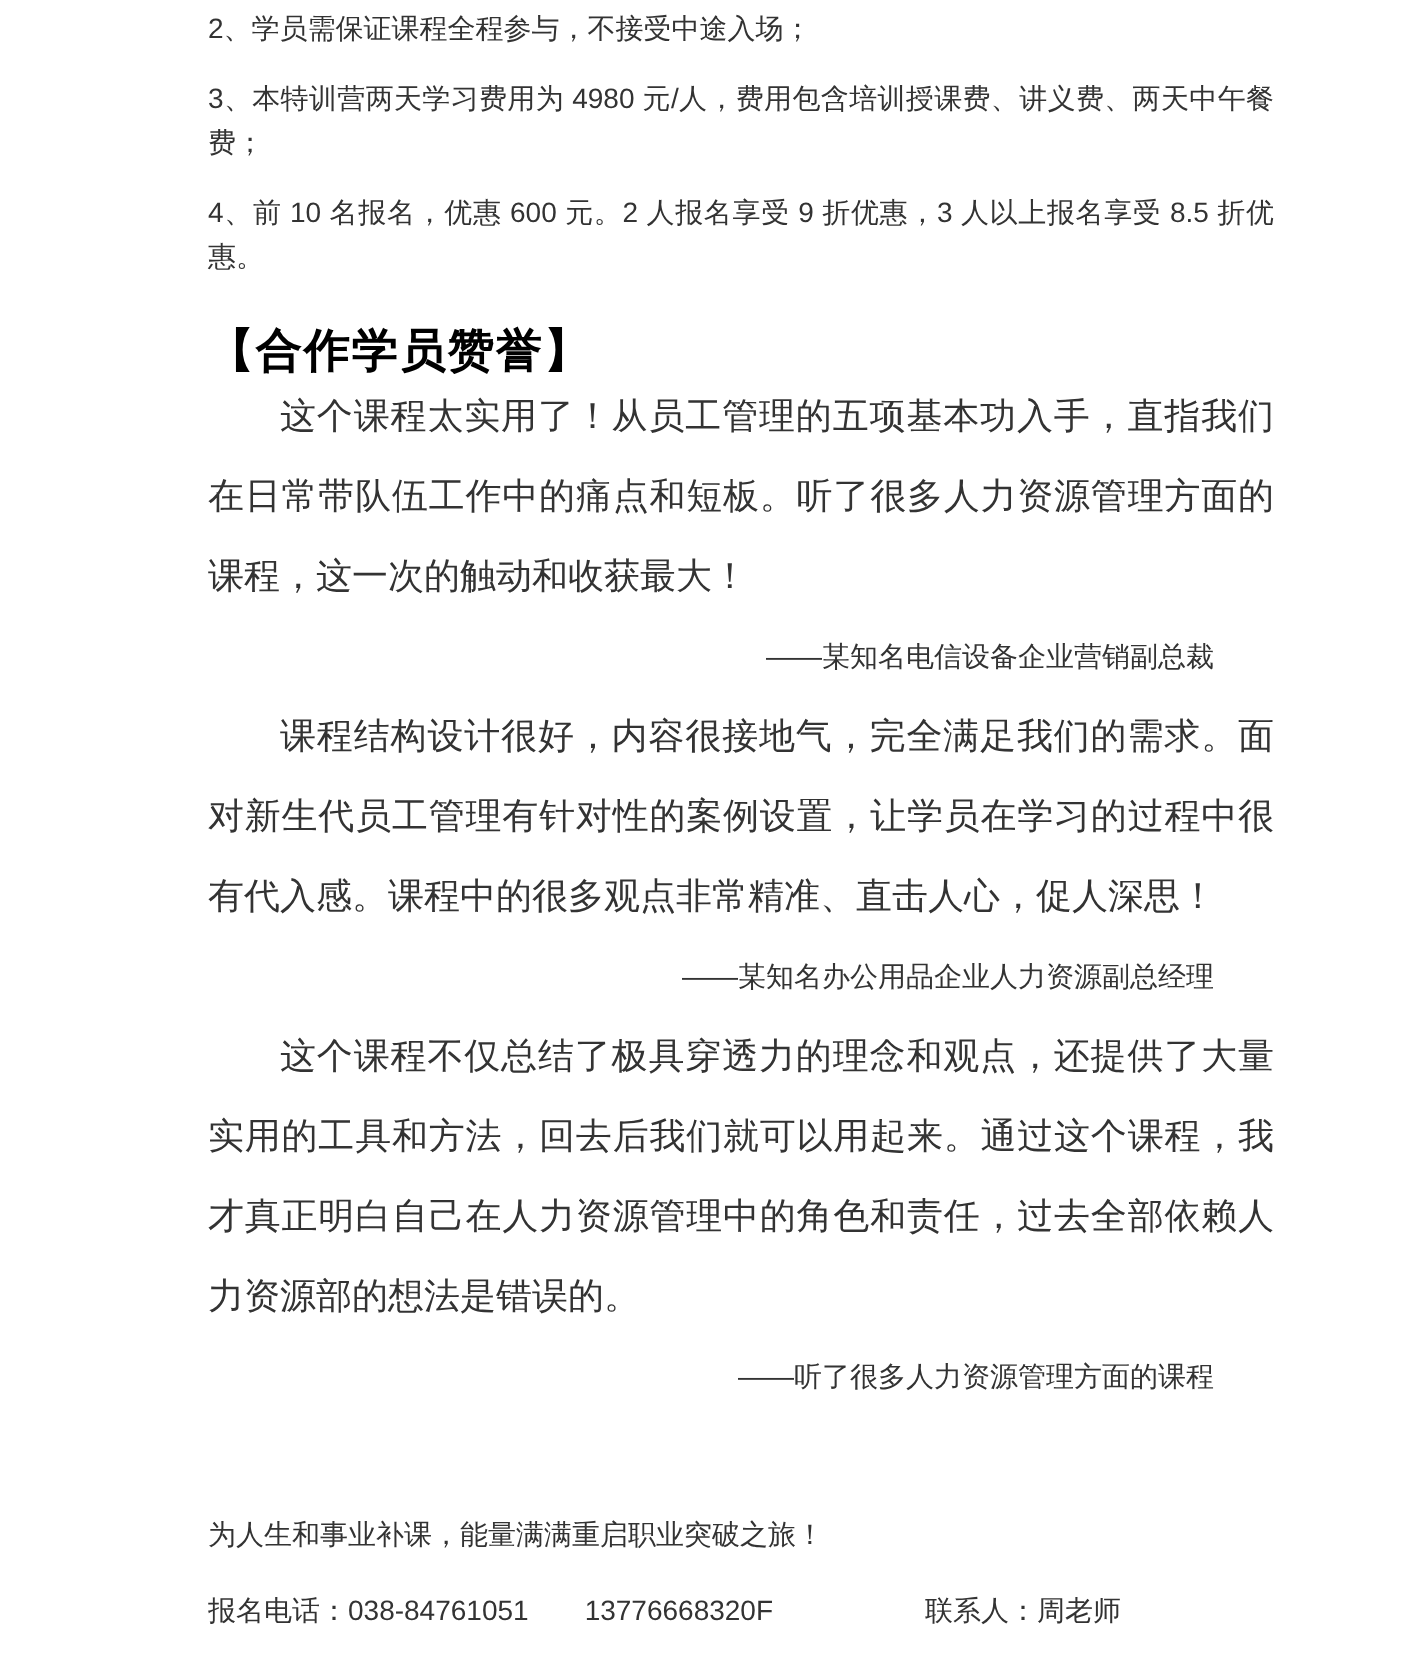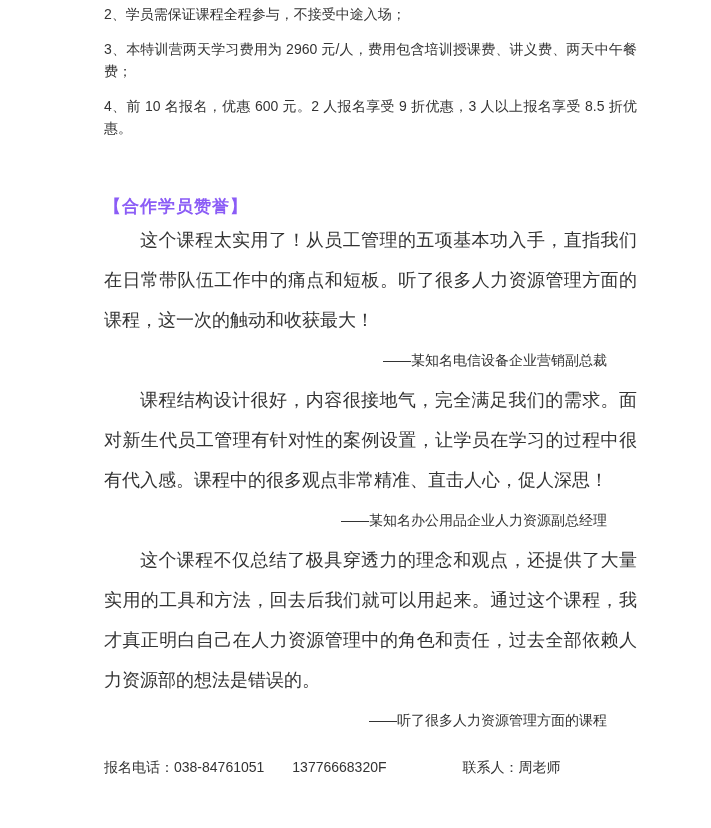--- a/index.html
+++ b/index.html
@@ -21,24 +21,24 @@
     padding: 3px 74px 0 104px;
     color: #333333;
   }
   .notice {
     font-size: 14px;
     line-height: 22px;
     margin: 0 0 13px 0;
     text-align: justify;
   }
   .section-heading {
-    font-size: 17px;
+    font-size: 23px;
     line-height: 26px;
-    margin: 55px 0 0 0;
-    color: #8b5cf6;
+    margin: 23px 0 0 0;
+    color: #000000;
     font-weight: bold;
     letter-spacing: 1px;
   }
   .quote {
     font-size: 18px;
     line-height: 40px;
     margin: 0;
     text-indent: 2em;
     text-align: justify;
   }
@@ -63,31 +63,32 @@
   .phone-2 { margin-left: 28px; }
   .contact-person { margin-left: 76px; }
 </style>
 </head>
 <body>
 
 <div class="page">
   <div class="content">
 
     <p class="notice">2、学员需保证课程全程参与，不接受中途入场；</p>
-    <p class="notice">3、本特训营两天学习费用为 2960 元/人，费用包含培训授课费、讲义费、两天中午餐费；</p>
+    <p class="notice">3、本特训营两天学习费用为 4980 元/人，费用包含培训授课费、讲义费、两天中午餐费；</p>
     <p class="notice">4、前 10 名报名，优惠 600 元。2 人报名享受 9 折优惠，3 人以上报名享受 8.5 折优惠。</p>
 
     <h2 class="section-heading">【合作学员赞誉】</h2>
 
     <p class="quote">这个课程太实用了！从员工管理的五项基本功入手，直指我们在日常带队伍工作中的痛点和短板。听了很多人力资源管理方面的课程，这一次的触动和收获最大！</p>
     <p class="attribution">——某知名电信设备企业营销副总裁</p>
 
     <p class="quote">课程结构设计很好，内容很接地气，完全满足我们的需求。面对新生代员工管理有针对性的案例设置，让学员在学习的过程中很有代入感。课程中的很多观点非常精准、直击人心，促人深思！</p>
     <p class="attribution">——某知名办公用品企业人力资源副总经理</p>
 
     <p class="quote">这个课程不仅总结了极具穿透力的理念和观点，还提供了大量实用的工具和方法，回去后我们就可以用起来。通过这个课程，我才真正明白自己在人力资源管理中的角色和责任，过去全部依赖人力资源部的想法是错误的。</p>
     <p class="attribution">——听了很多人力资源管理方面的课程</p>
 
+    <p class="tagline">为人生和事业补课，能量满满重启职业突破之旅！</p>
 
     <p class="contact-line"><span>报名电话：</span><span>038-84761051</span><span class="phone-2">13776668320F</span><span class="contact-person"><span>联系人：</span><span>周老师</span></span></p>
 
   </div>
 </div>
 
 </body></html>

